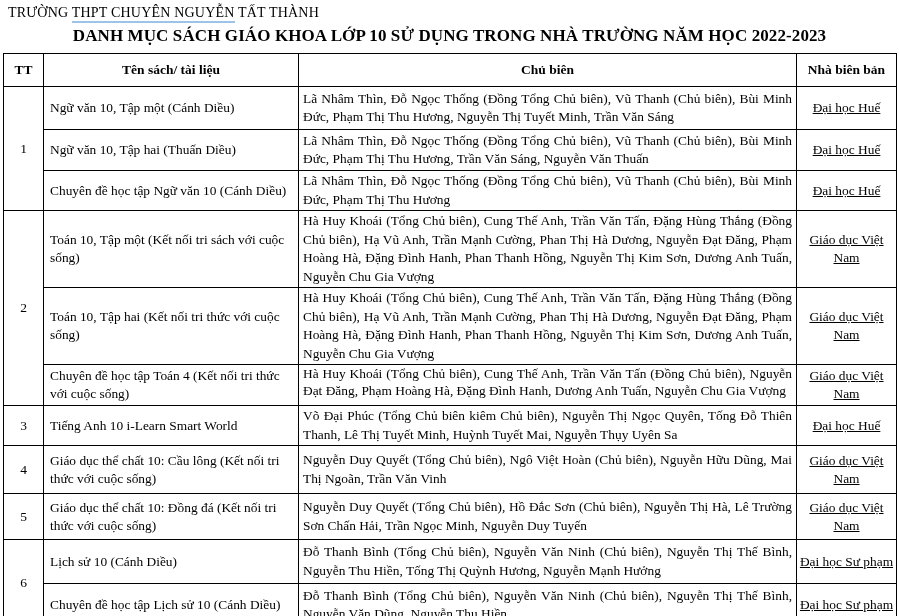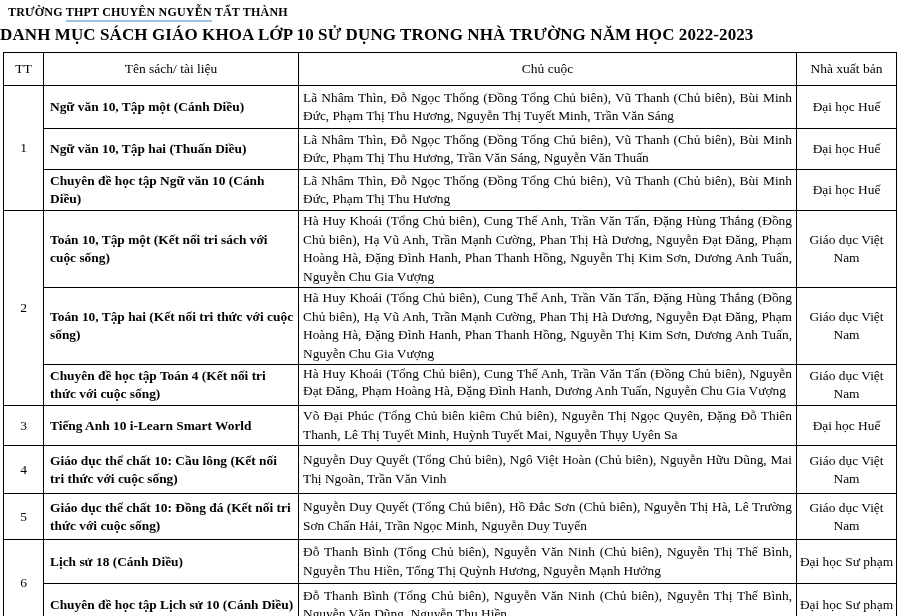--- a/index.html
+++ b/index.html
@@ -3,45 +3,45 @@
 <meta charset="utf-8">
 <style>
   html,body{margin:0;padding:0;}
   body{
     width:899px;height:616px;background:#ffffff;color:#000;
     font-family:"Liberation Serif","DejaVu Serif",serif;
     position:relative;overflow:hidden;
   }
   .school-line{
     padding:5px 0 0 8px;
-    font-weight:bold;font-size:12px;letter-spacing:.2px;
+    font-weight:normal;font-size:14px;letter-spacing:.2px;
     white-space:nowrap;
   }
   .school-underline{
     border-bottom:2.5px solid #9dc3e6;
     padding-bottom:1px;
   }
   .doc-title{
-    text-align:left;font-weight:bold;font-size:17px;
+    text-align:center;font-weight:bold;font-size:17px;
     margin-top:5px;letter-spacing:.1px;
   }
   table.booklist{
     border-collapse:collapse;table-layout:fixed;
     width:893px;margin:7px 0 0 3px;
   }
   table.booklist th, table.booklist td{
     border:1.5px solid #000;
     vertical-align:middle;
     overflow:hidden;
   }
-  th{font-size:13.5px;font-weight:normal;text-align:center;padding:2px;}
+  th{font-size:13.5px;font-weight:bold;text-align:center;padding:2px;}
   td.tt{text-align:center;font-size:13.5px;}
-  td.name{font-size:13.4px;line-height:18px;padding:2px 4px 2px 6px;text-align:left;font-weight:bold;}
+  td.name{font-size:13.4px;line-height:18px;padding:2px 4px 2px 6px;text-align:left;}
   td.auth{font-size:13.4px;line-height:18.5px;padding:1px 4px;text-align:justify;margin-left:32px;}
-  td.pub{font-size:13.4px;line-height:18px;padding:1px 2px;text-align:center;}
+  td.pub{font-size:13.4px;line-height:18px;padding:1px 2px;text-align:center;text-decoration:underline;}
   td.auth-top{vertical-align:top;}
   .clip{height:38px;overflow:hidden;line-height:16.5px;}
 </style>
 </head>
 <body>
 
 <div class="school-line"><span>TRƯỜNG </span><span class="school-underline">THPT CHUYÊN NGUYỄN</span><span> TẤT THÀNH</span></div>
 
 <div class="doc-title">DANH MỤC SÁCH GIÁO KHOA LỚP 10 SỬ DỤNG TRONG NHÀ TRƯỜNG NĂM HỌC 2022-2023</div>
 
@@ -49,22 +49,22 @@
   <colgroup>
     <col style="width:40px">
       <col style="width:255px">
       <col style="width:498px">
       <col style="width:100px">
   </colgroup>
   <tbody>
       <tr style="height:33px">
     <th>TT</th>
     <th>Tên sách/ tài liệu</th>
-    <th>Chủ cuộc</th>
-    <th>Nhà xuất bản</th>
+    <th>Chủ biên</th>
+    <th>Nhà biên bản</th>
   </tr>
 
   <tr style="height:43px">
     <td class="tt" rowspan="3">1</td>
     <td class="name">Ngữ văn 10, Tập một (Cánh Diều)</td>
     <td class="auth">Lã Nhâm Thìn, Đỗ Ngọc Thống (Đồng Tổng Chủ biên), Vũ Thanh (Chủ biên), Bùi Minh Đức, Phạm Thị Thu Hương, Nguyễn Thị Tuyết Minh, Trần Văn Sáng</td>
     <td class="pub">Đại học Huế</td>
   </tr>
   <tr style="height:41px">
     <td class="name">Ngữ văn 10, Tập hai (Thuấn Diều)</td>
@@ -92,41 +92,41 @@
     <td class="name">Chuyên đề học tập Toán 4 (Kết nối tri thức với cuộc sống)</td>
     <td class="auth auth-top">
           <div class="clip">Hà Huy Khoái (Tổng Chủ biên), Cung Thế Anh, Trần Văn Tấn (Đồng Chủ biên), Nguyễn Đạt Đăng, Phạm Hoàng Hà, Đặng Đình Hanh, Dương Anh Tuấn, Nguyễn Chu Gia Vượng</div>
         </td>
     <td class="pub">Giáo dục Việt Nam</td>
   </tr>
 
   <tr style="height:38px">
     <td class="tt">3</td>
     <td class="name">Tiếng Anh 10 i-Learn Smart World</td>
-    <td class="auth">Võ Đại Phúc (Tổng Chủ biên kiêm Chủ biên), Nguyễn Thị Ngọc Quyên, Đặng Đỗ Thiên Thanh, Lê Thị Tuyết Minh, Huỳnh Tuyết Mai, Nguyễn Thụy Uyên Sa</td>
+    <td class="auth">Võ Đại Phúc (Tổng Chủ biên kiêm Chủ biên), Nguyễn Thị Ngọc Quyên, Tống Đỗ Thiên Thanh, Lê Thị Tuyết Minh, Huỳnh Tuyết Mai, Nguyễn Thụy Uyên Sa</td>
     <td class="pub">Đại học Huế</td>
   </tr>
 
   <tr style="height:48px">
     <td class="tt">4</td>
     <td class="name">Giáo dục thể chất 10: Cầu lông (Kết nối tri thức với cuộc sống)</td>
     <td class="auth">Nguyễn Duy Quyết (Tổng Chủ biên), Ngô Việt Hoàn (Chủ biên), Nguyễn Hữu Dũng, Mai Thị Ngoãn, Trần Văn Vinh</td>
     <td class="pub">Giáo dục Việt Nam</td>
   </tr>
 
   <tr style="height:46px">
     <td class="tt">5</td>
     <td class="name">Giáo dục thể chất 10: Đồng đá (Kết nối tri thức với cuộc sống)</td>
     <td class="auth">Nguyễn Duy Quyết (Tổng Chủ biên), Hồ Đắc Sơn (Chủ biên), Nguyễn Thị Hà, Lê Trường Sơn Chấn Hải, Trần Ngọc Minh, Nguyễn Duy Tuyến</td>
     <td class="pub">Giáo dục Việt Nam</td>
   </tr>
 
   <tr style="height:44px">
     <td class="tt" rowspan="2">6</td>
-    <td class="name">Lịch sử 18 (Cánh Diều)</td>
+    <td class="name">Lịch sử 10 (Cánh Diều)</td>
     <td class="auth">Đỗ Thanh Bình (Tổng Chủ biên), Nguyễn Văn Ninh (Chủ biên), Nguyễn Thị Thế Bình, Nguyễn Thu Hiền, Tống Thị Quỳnh Hương, Nguyễn Mạnh Hưởng</td>
     <td class="pub">Đại học Sư phạm</td>
   </tr>
   <tr style="height:43px">
     <td class="name">Chuyên đề học tập Lịch sử 10 (Cánh Diều)</td>
     <td class="auth">Đỗ Thanh Bình (Tổng Chủ biên), Nguyễn Văn Ninh (Chủ biên), Nguyễn Thị Thế Bình, Nguyễn Văn Dũng, Nguyễn Thu Hiền</td>
     <td class="pub">Đại học Sư phạm</td>
   </tr>
 </tbody>
   </table>

